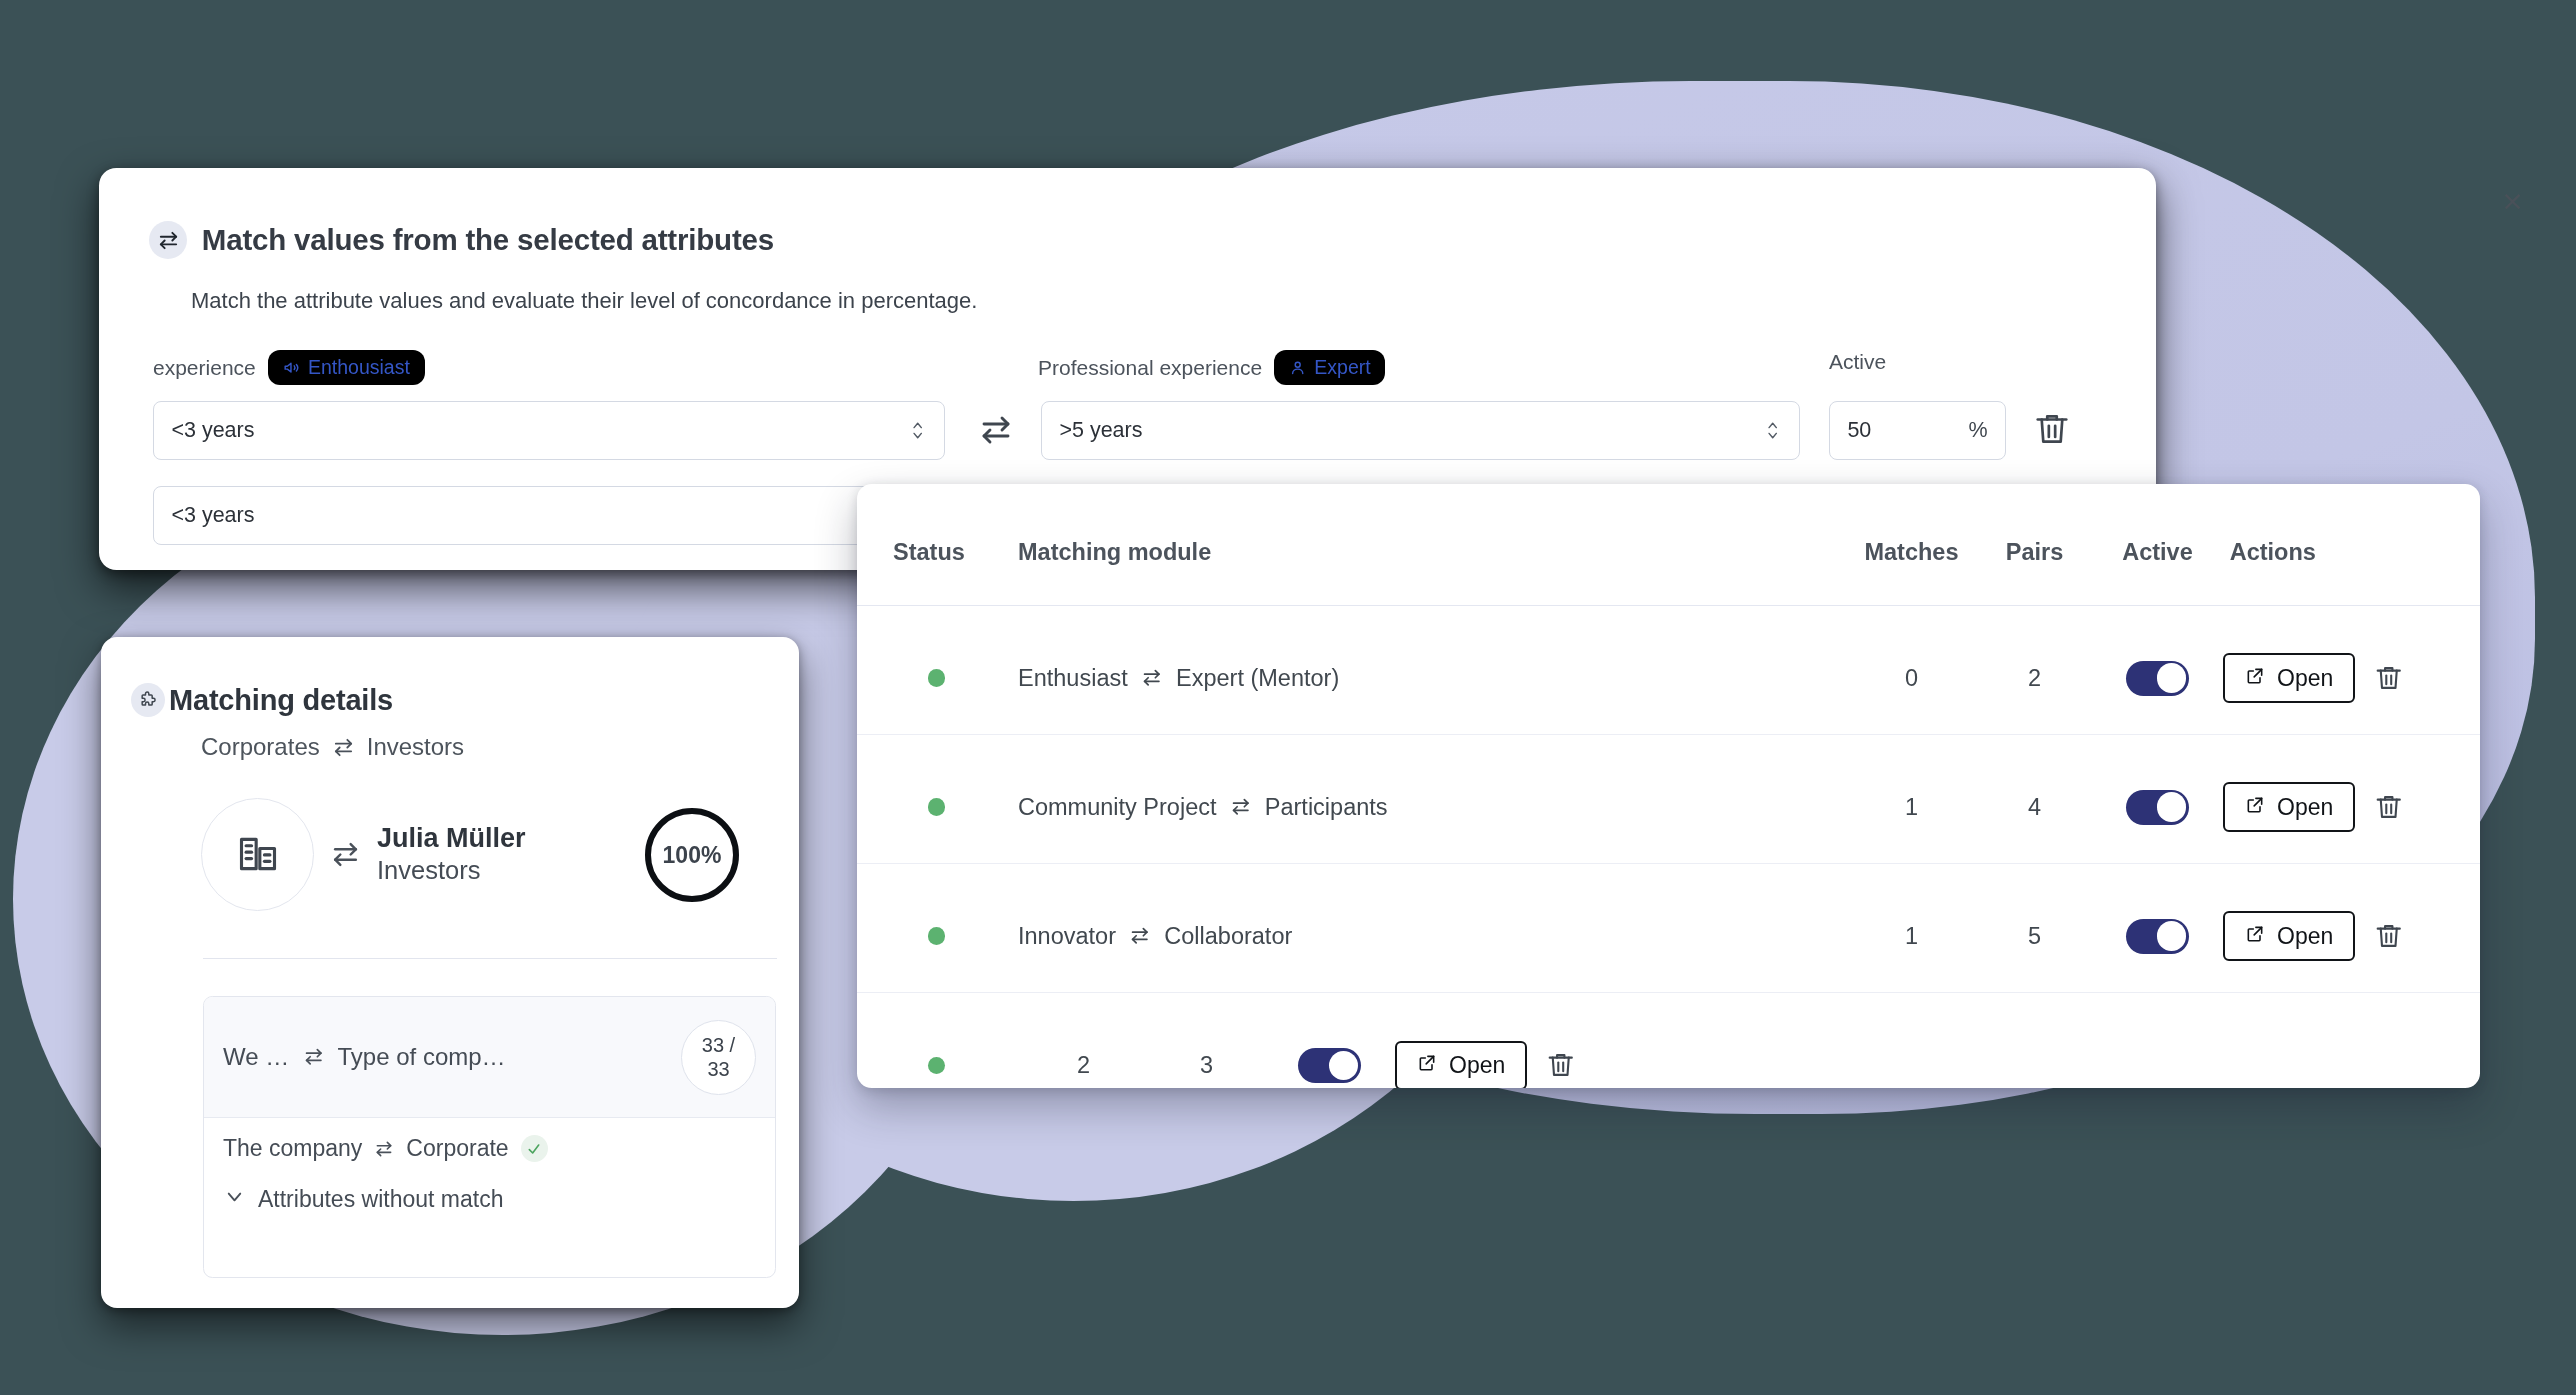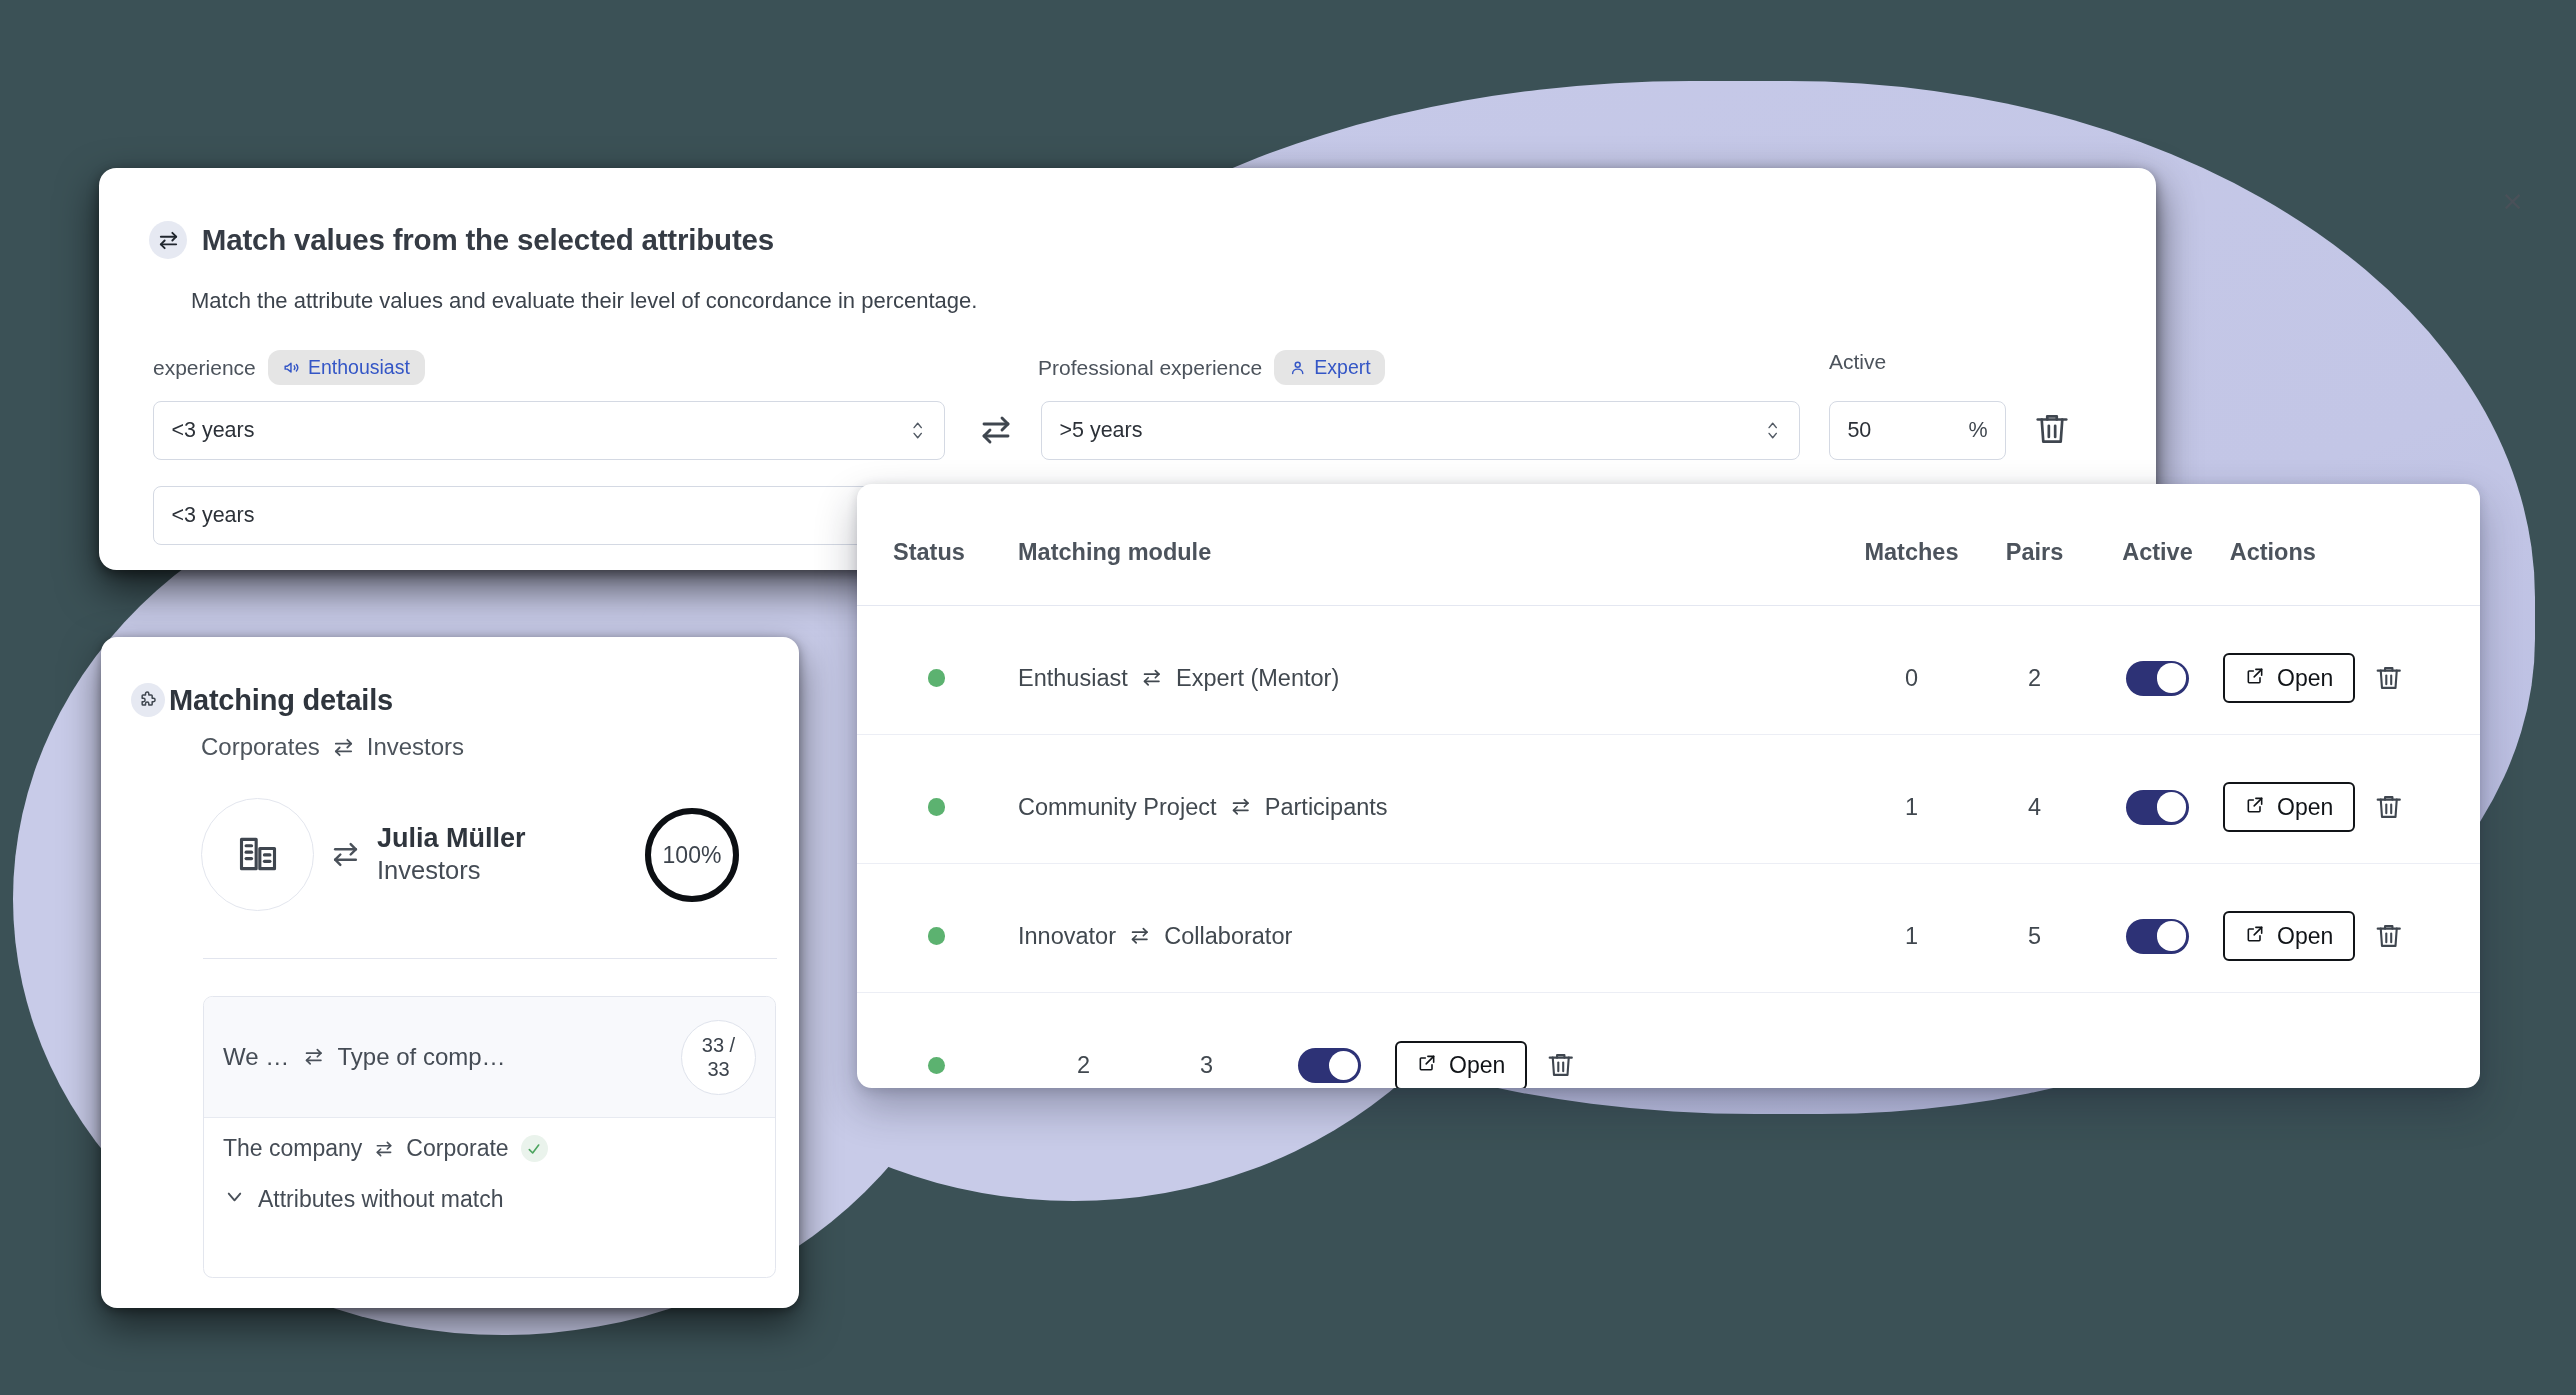--- a/index.html
+++ b/index.html
@@ -68,21 +68,21 @@
   }
 
   
   .field-label-row {
     position: absolute; display: flex; align-items: center; gap: 12px;
     top: 350px; white-space: nowrap;
   }
   .field-label { font-size: 21px; color: #4c535c; }
   .tag {
     display: inline-flex; align-items: center; gap: 8px;
-    background: #e5e5e5; color: #3456c6;
+    background: #000000; color: #3456c6;
     border-radius: 12px; padding: 6px 14.8px;
     font-size: 19.5px; white-space: nowrap;
   }
   .tag svg { display: block; }
 
   .select-box {
     position: absolute;
     height: 59px;
     border: 1.3px solid #d4d9e3;
     border-radius: 8px;
@@ -202,21 +202,21 @@
     border: 1.3px solid #e3e6ee; background:#fff;
     display:flex; align-items:center; justify-content:center; flex:none;
   }
   #person-swap { margin: 0 16px; color:#4a515a; display:flex; align-items:center;}
   #person-name { font-size: 27px; font-weight: 700; color: #2f353d; line-height: 1.22; }
   #person-role { font-size: 25.5px; color: #454c55; line-height: 1.22; }
   #pct-ring {
     position: absolute; left: 645px; top: 808px;
     width: 94px; height: 94px; border-radius: 50%;
     border: 6.7px solid #0c0f13; background: #fff;
-    display: flex; align-items: center; justify-content: center;
+    display: flex; align-items: center; justify-content: center; font-weight: bold;
   }
   #pct-ring span { font-size: 23px; color: #3c434c; }
 
   #details-divider {
     position: absolute; left: 203px; top: 958px; width: 574px; height: 1.3px; background: #e2e5ee;
   }
 
   #attr-box {
     position: absolute; left: 203px; top: 996px; width: 573px; height: 282px;
     border: 1.3px solid #e3e6ee; border-radius: 9.4px; background: #fff; overflow: hidden;

